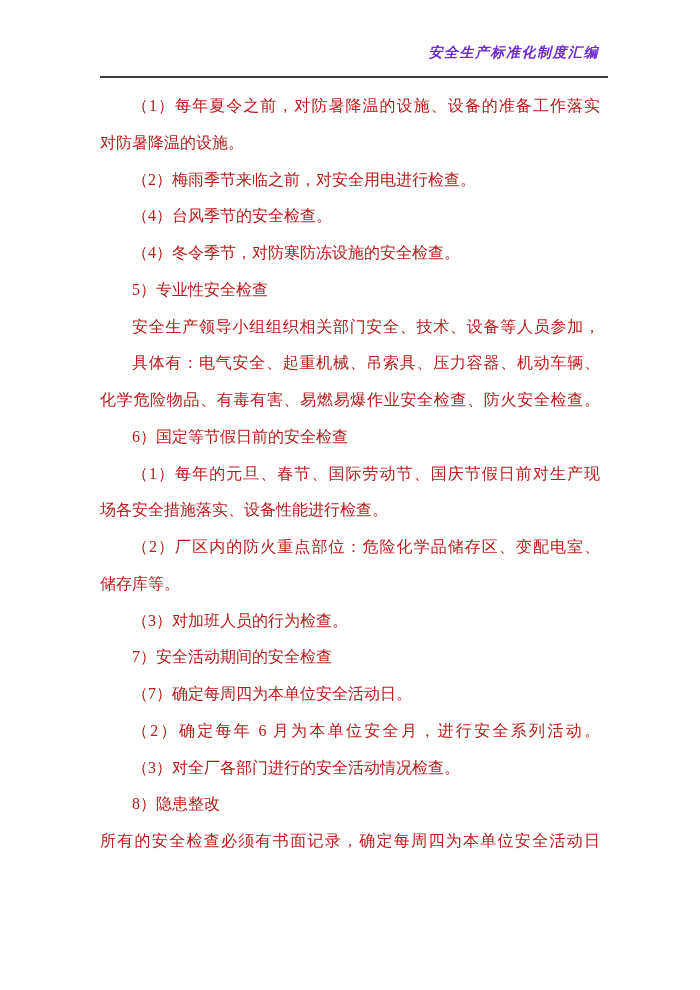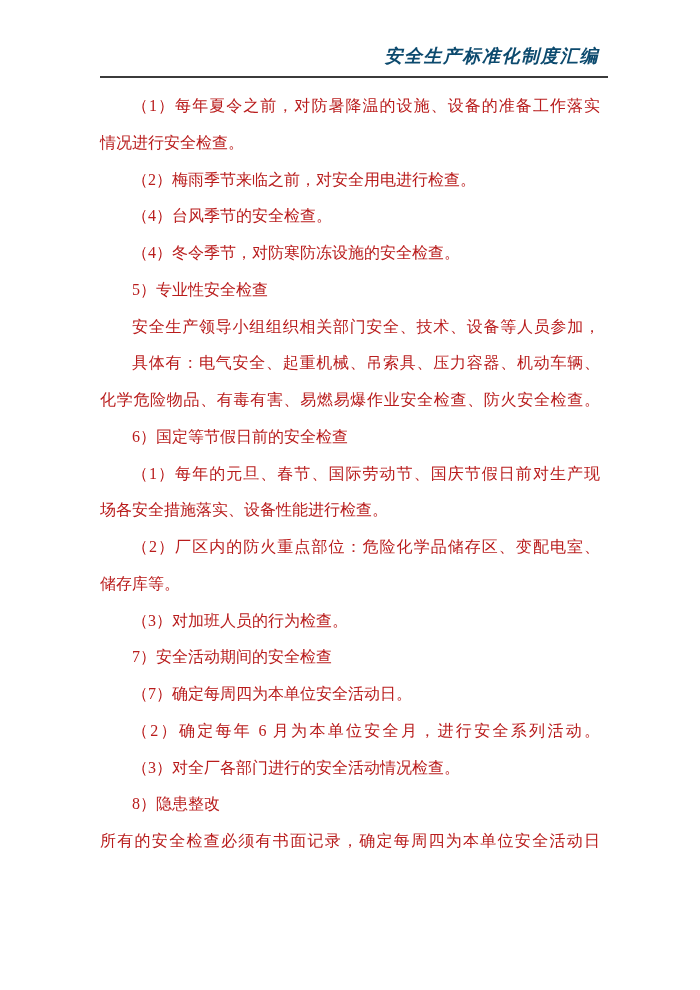--- a/index.html
+++ b/index.html
@@ -12,25 +12,25 @@
     width: 700px;
     height: 990px;
     background: #ffffff;
     overflow: hidden;
     font-family: "Liberation Serif", "DejaVu Serif", serif;
   }
   .header-title {
     position: absolute;
     top: 44px;
     right: 101px;
-    font-size: 18px;
+    font-size: 14px;
     font-style: italic;
     font-weight: bold;
     letter-spacing: 1.5px;
-    color: #0c4a6e;
+    color: #6d28d9;
     white-space: nowrap;
     margin-left: 24px;
   }
   .header-rule {
     position: absolute;
     top: 76px;
     left: 100px;
     width: 508px;
     height: 2px;
     background: #3b3b3b;
@@ -60,21 +60,21 @@
   }
 </style>
 </head>
 <body>
 
 <div class="page">
   <div class="header-title">安全生产标准化制度汇编</div>
   <div class="header-rule"></div>
   <div class="doc-body">
       <div class="line indent fill">（1）每年夏令之前，对防暑降温的设施、设备的准备工作落实</div>
-      <div class="line">情况进行安全检查。</div>
+      <div class="line">对防暑降温的设施。</div>
       <div class="line indent">（2）梅雨季节来临之前，对安全用电进行检查。</div>
       <div class="line indent">（4）台风季节的安全检查。</div>
       <div class="line indent">（4）冬令季节，对防寒防冻设施的安全检查。</div>
       <div class="line indent">5）专业性安全检查</div>
       <div class="line indent fill">安全生产领导小组组织相关部门安全、技术、设备等人员参加，</div>
       <div class="line indent fill">具体有：电气安全、起重机械、吊索具、压力容器、机动车辆、</div>
       <div class="line fill">化学危险物品、有毒有害、易燃易爆作业安全检查、防火安全检查。</div>
       <div class="line indent">6）国定等节假日前的安全检查</div>
       <div class="line indent fill">（1）每年的元旦、春节、国际劳动节、国庆节假日前对生产现</div>
       <div class="line">场各安全措施落实、设备性能进行检查。</div>

